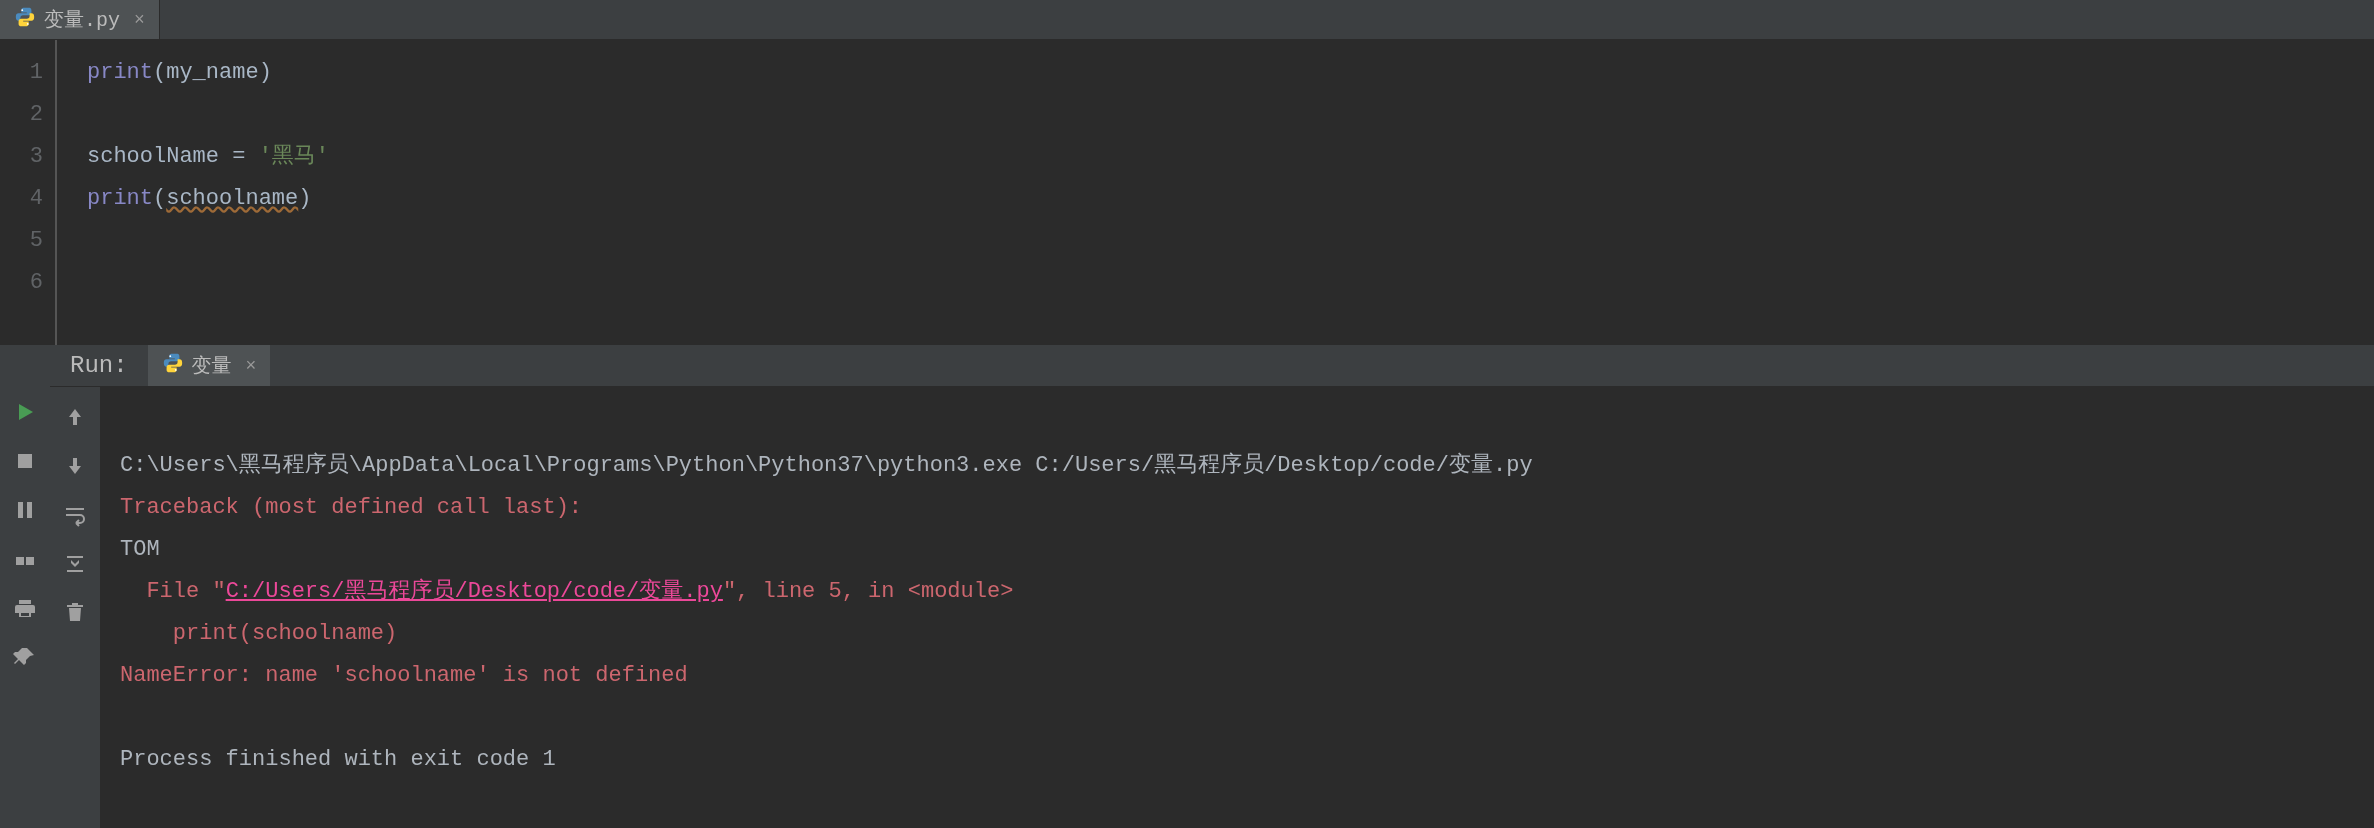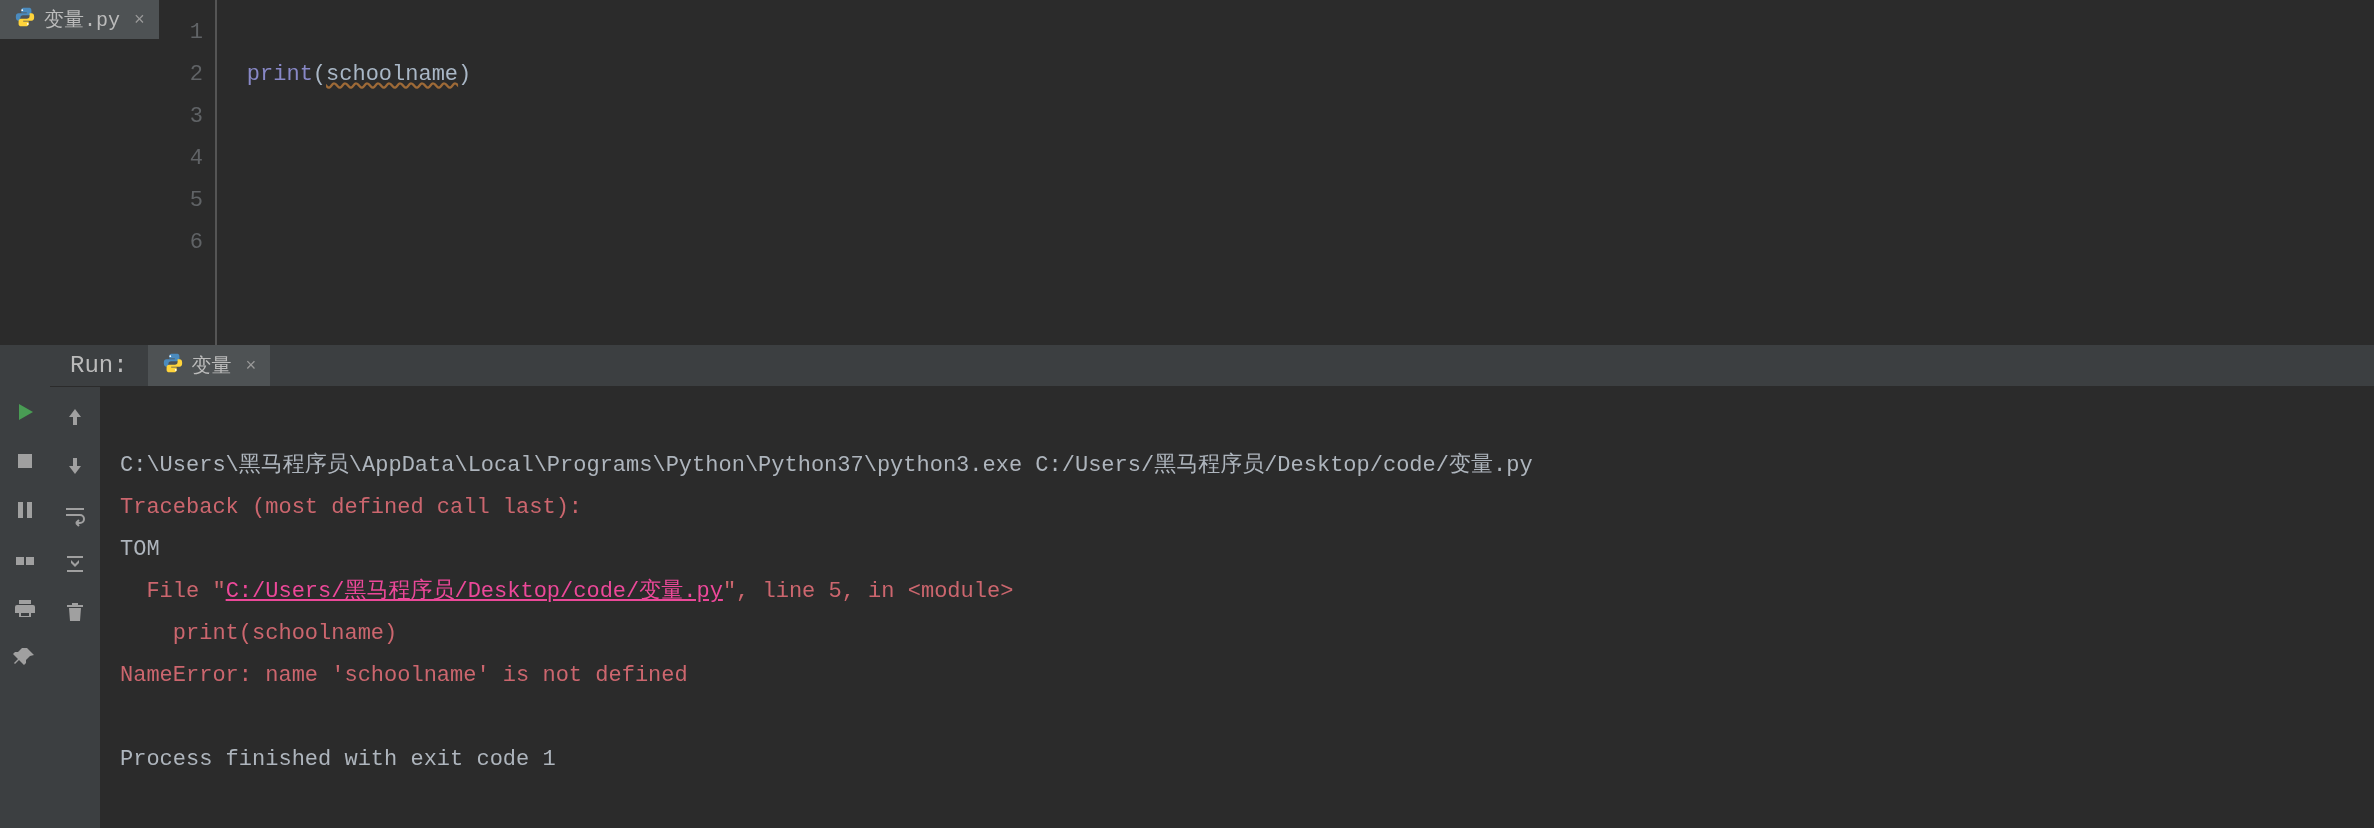--- a/index.html
+++ b/index.html
@@ -6,21 +6,21 @@
 body {
   font-family: "Consolas", "Monaco", "Courier New", monospace;
   background: #2b2b2b;
   color: #a9b7c6;
   width: 2374px;
   height: 828px;
   overflow: hidden;
   display: flex;
   flex-direction: column;
 }
-.editor-section { flex: 0 0 345px; display: flex; }
+.editor-section { flex: 0 0 345px; display: flex; flex-direction: column; }
 .tab-bar {
   height: 40px;
   background: #3c3f41;
   display: flex;
   align-items: center;
   border-bottom: 1px solid #2b2b2b;
 }
 .file-tab {
   height: 100%;
   padding: 0 14px;
@@ -140,21 +140,23 @@
   <div class="code-area">
     <div class="gutter">
       <div>1</div>
       <div>2</div>
       <div>3</div>
       <div>4</div>
       <div>5</div>
       <div>6</div>
     </div>
     <div class="code-body">
+      <div class="code-line"><span class="c-func">print</span><span class="c-paren">(</span><span class="c-ident">my_name</span><span class="c-paren">)</span></div>
       <div class="code-line">&nbsp;</div>
+      <div class="code-line"><span class="c-ident">schoolName</span><span class="c-op"> = </span><span class="c-str">'黑马'</span></div>
       <div class="code-line"><span class="c-func">print</span><span class="c-paren">(</span><span class="c-ident c-warn">schoolname</span><span class="c-paren">)</span></div>
       <div class="code-line">&nbsp;</div>
     </div>
   </div>
 </div>
 
 <div class="divider"></div>
 
 <div class="run-section">
   <div class="left-gutter-tools">

